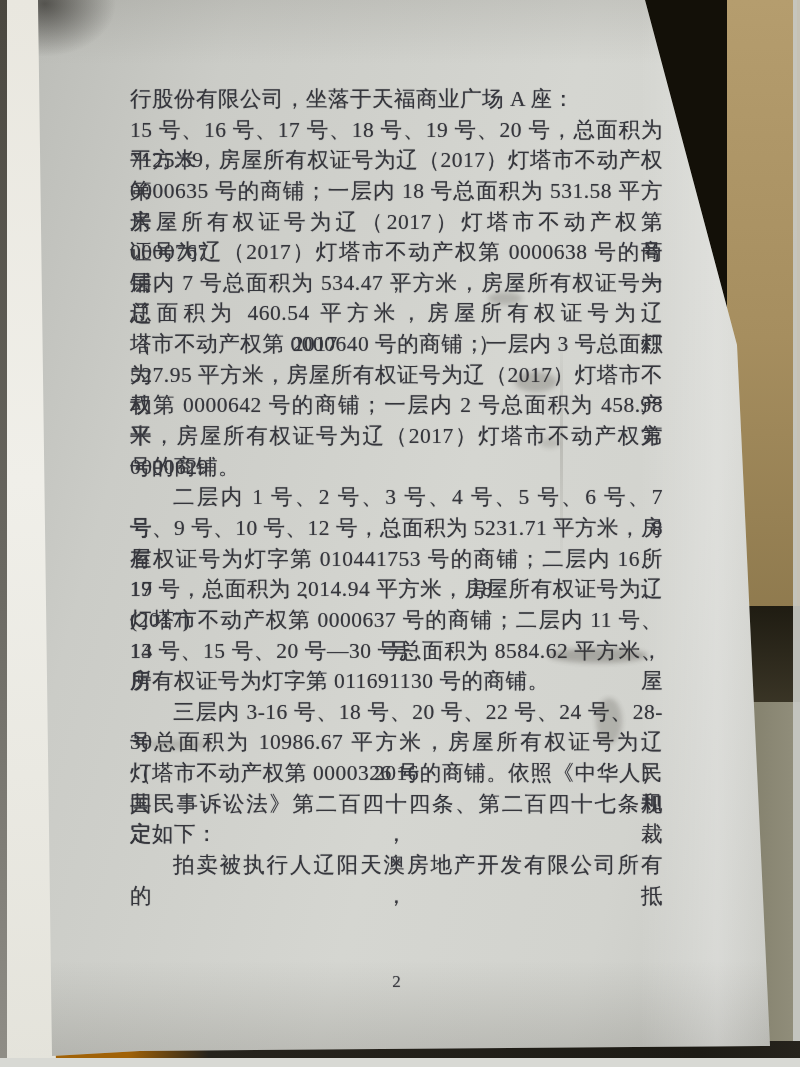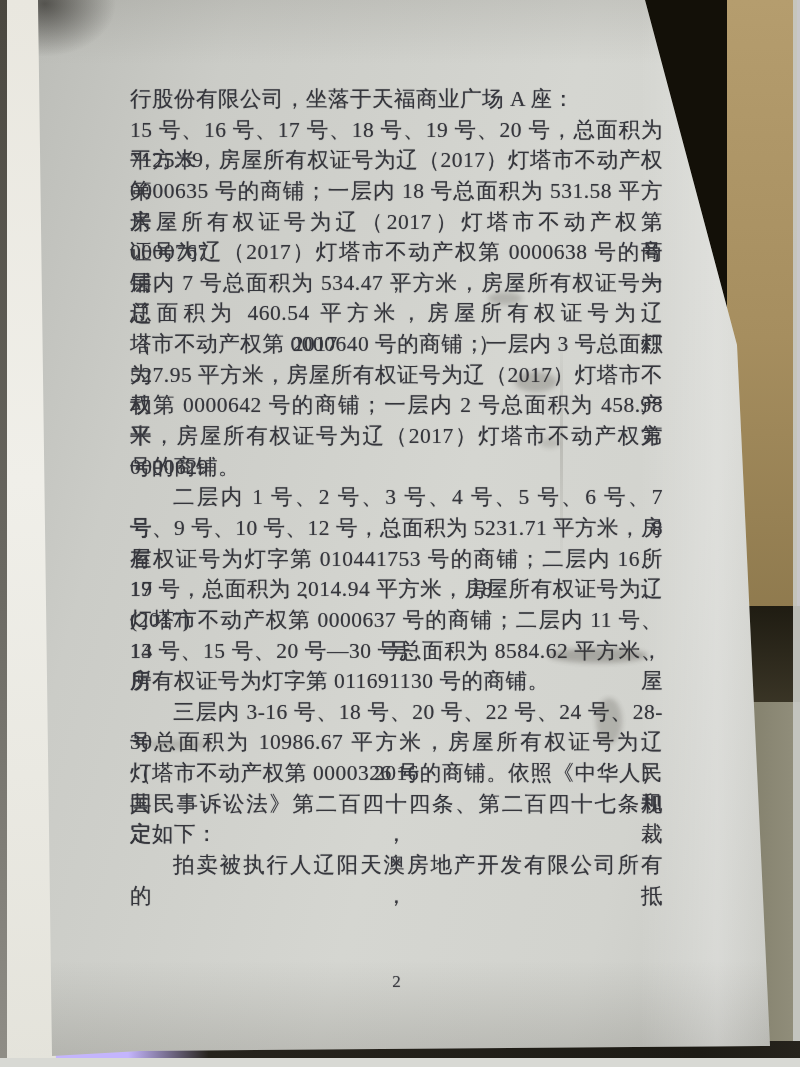--- a/index.html
+++ b/index.html
@@ -1,18 +1,18 @@
 <!DOCTYPE html>
 <html><head>
 <meta charset="utf-8">
 <style>
   html,body{margin:0;padding:0;background:#3a3a38;}
   .photo{
     position:relative;width:800px;height:1067px;overflow:hidden;
-    background:#c4b5fd;
+    background:#a16207;
     font-family:"Liberation Serif","DejaVu Serif",serif;
   }
   .photo *{position:absolute;}
   
   .left-edge{left:0;top:0;width:7px;height:1067px;
     background:linear-gradient(180deg,#4a473f,#6b6962 55%,#908e87);}
   
   .under-sheet{left:0;top:0;width:70px;height:1067px;
     clip-path:polygon(7px 0,40px 0,56px 1067px,7px 1067px);
     background:linear-gradient(180deg,#e9e7df,#f0efe9 45%,#e4e3db);}

